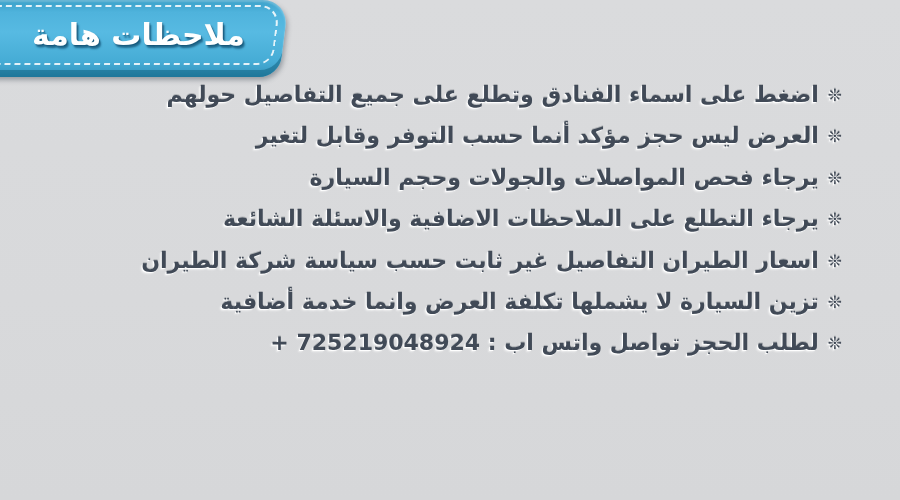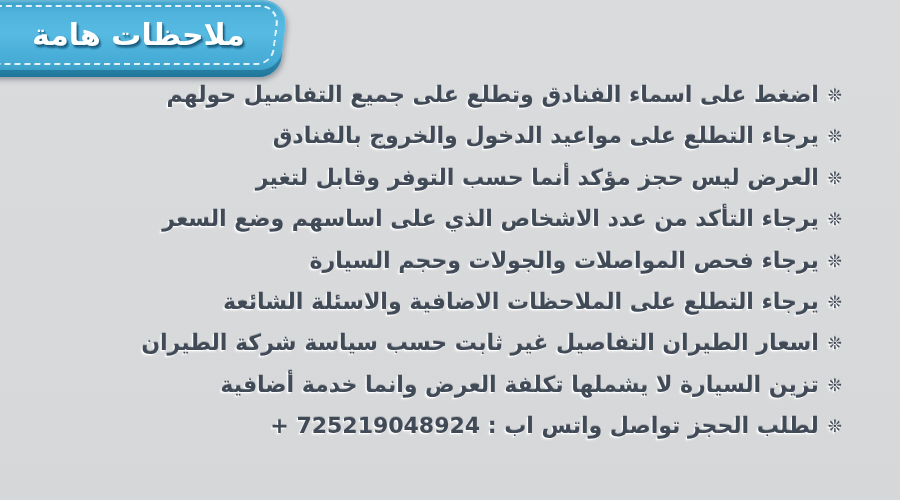--- a/index.html
+++ b/index.html
@@ -55,27 +55,21 @@
     <div class="ribbon-dash"></div>
     <div class="ribbon-label">ملاحظات هامة</div>
   </div>
 </div>
 
 <div class="notes">
   <div class="note-row">
     <span class="bullet">❊</span><span class="note-text">اضغط على اسماء الفنادق وتطلع على جميع التفاصيل حولهم</span>
   </div>
   <div class="note-row">
-    <span class="bullet">❊</span><span class="note-text">يرجاء التطلع على مواعيد الدخول والخروج بالفنادق</span>
-  </div>
-  <div class="note-row">
     <span class="bullet">❊</span><span class="note-text">العرض ليس حجز مؤكد أنما حسب التوفر وقابل لتغير</span>
-  </div>
-  <div class="note-row">
-    <span class="bullet">❊</span><span class="note-text">يرجاء التأكد من عدد الاشخاص الذي على اساسهم وضع السعر</span>
   </div>
   <div class="note-row">
     <span class="bullet">❊</span><span class="note-text">يرجاء فحص المواصلات والجولات وحجم السيارة</span>
   </div>
   <div class="note-row">
     <span class="bullet">❊</span><span class="note-text">يرجاء التطلع على الملاحظات الاضافية والاسئلة الشائعة</span>
   </div>
   <div class="note-row">
     <span class="bullet">❊</span><span class="note-text">اسعار الطيران التفاصيل غير ثابت حسب سياسة شركة الطيران</span>
   </div>

